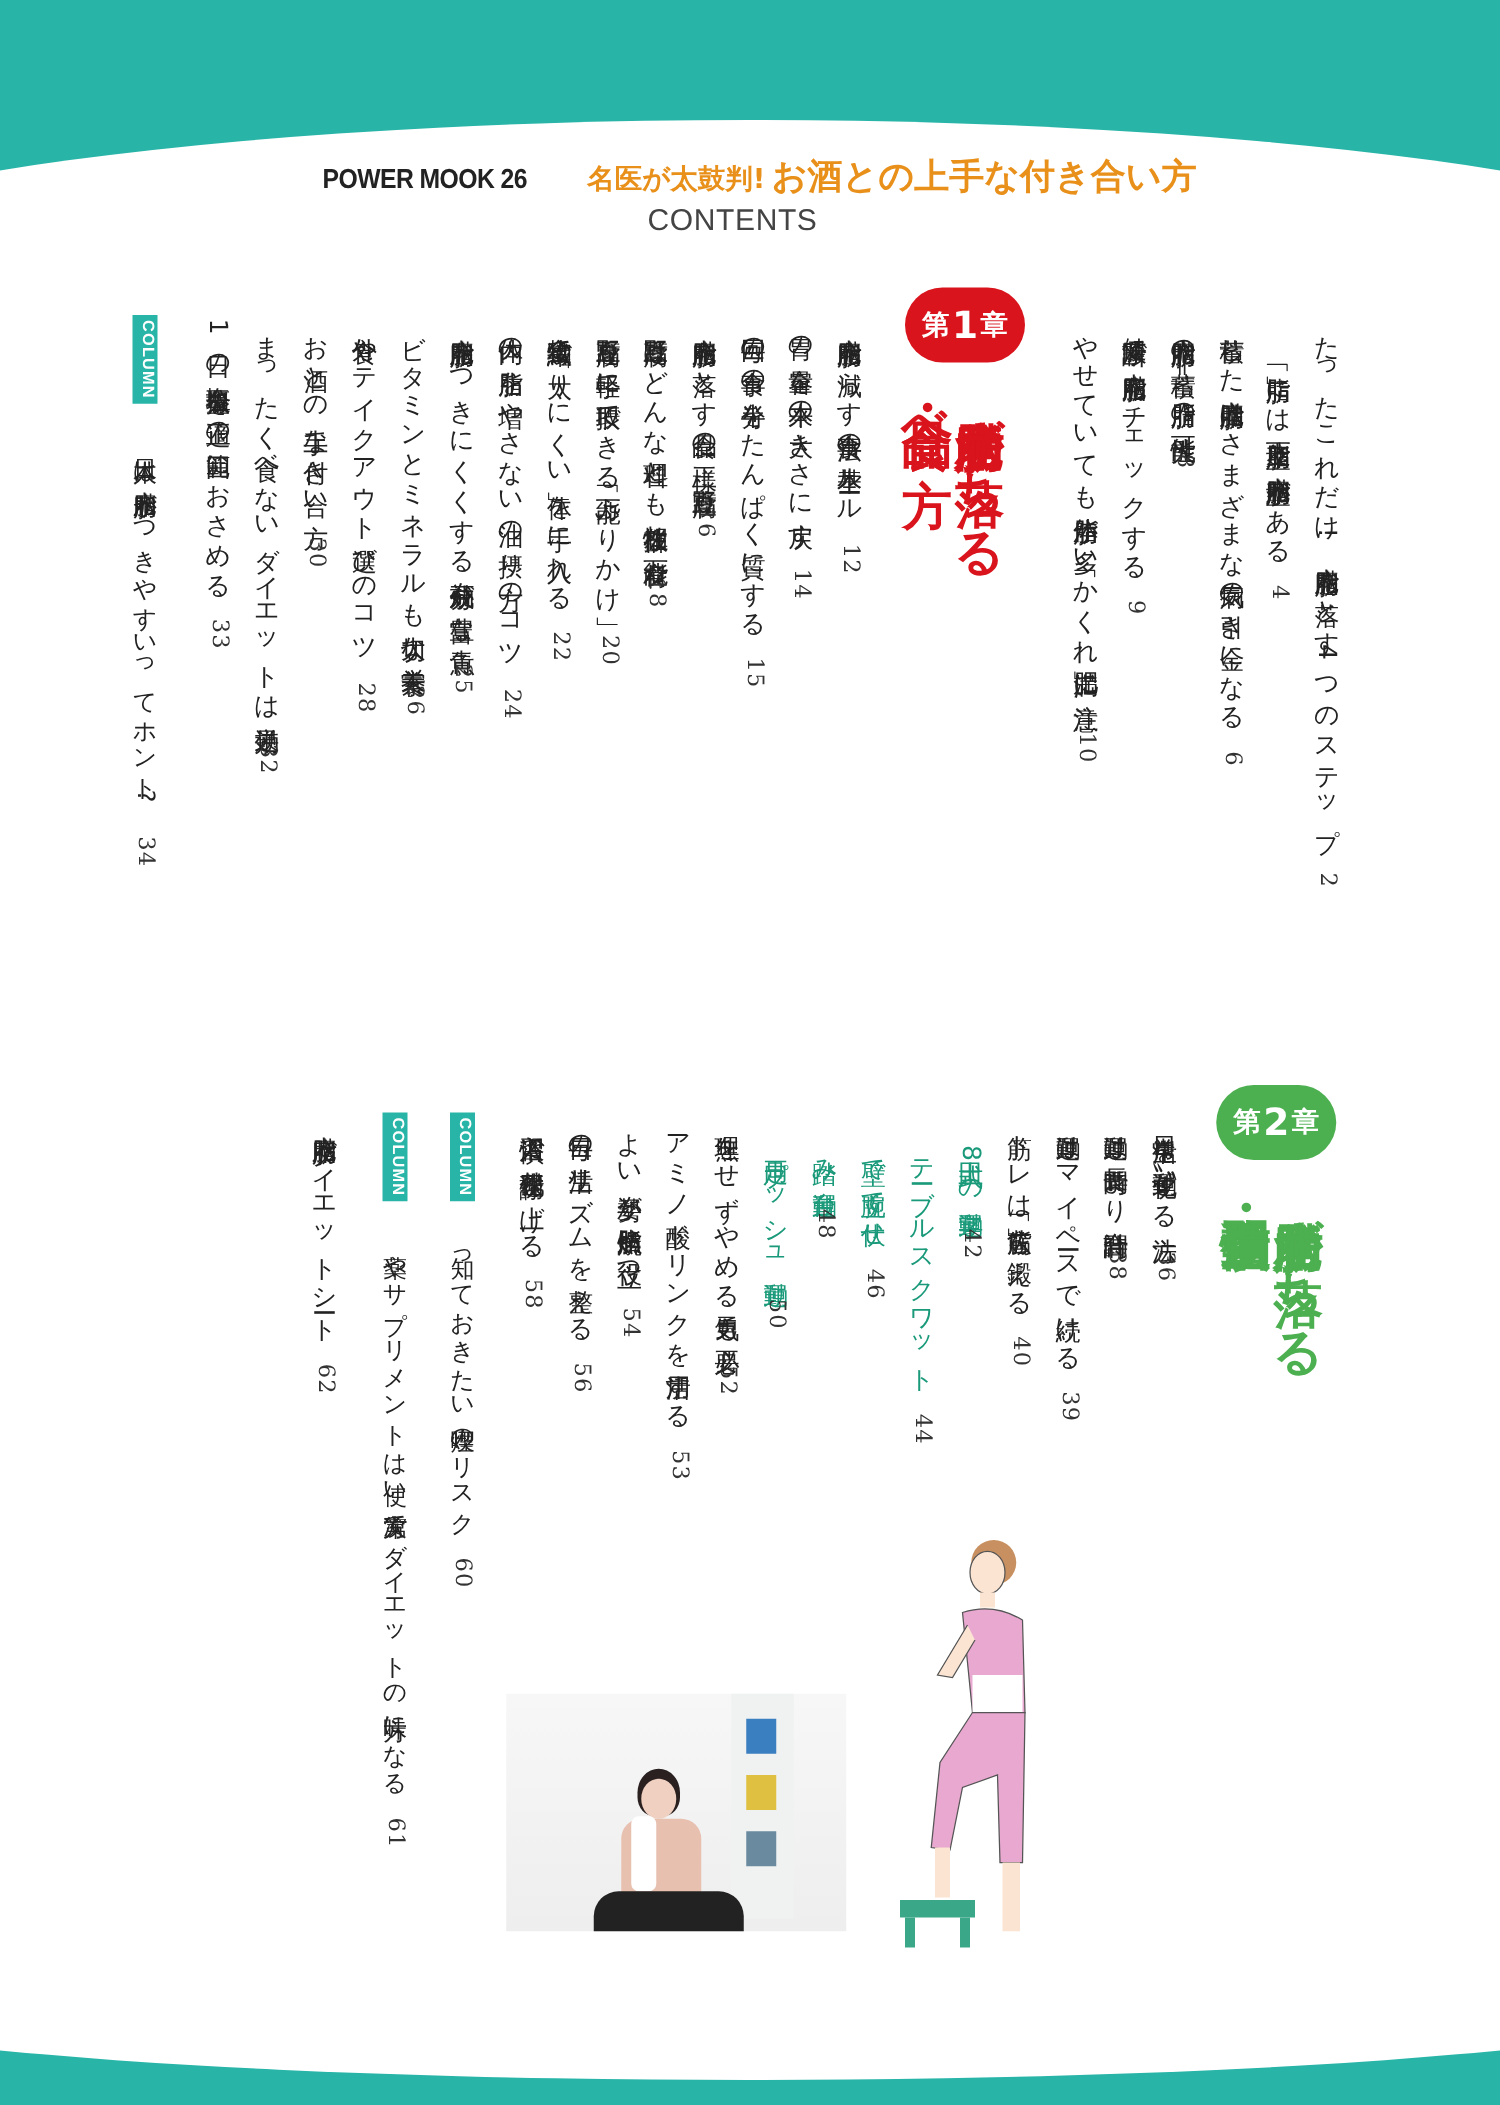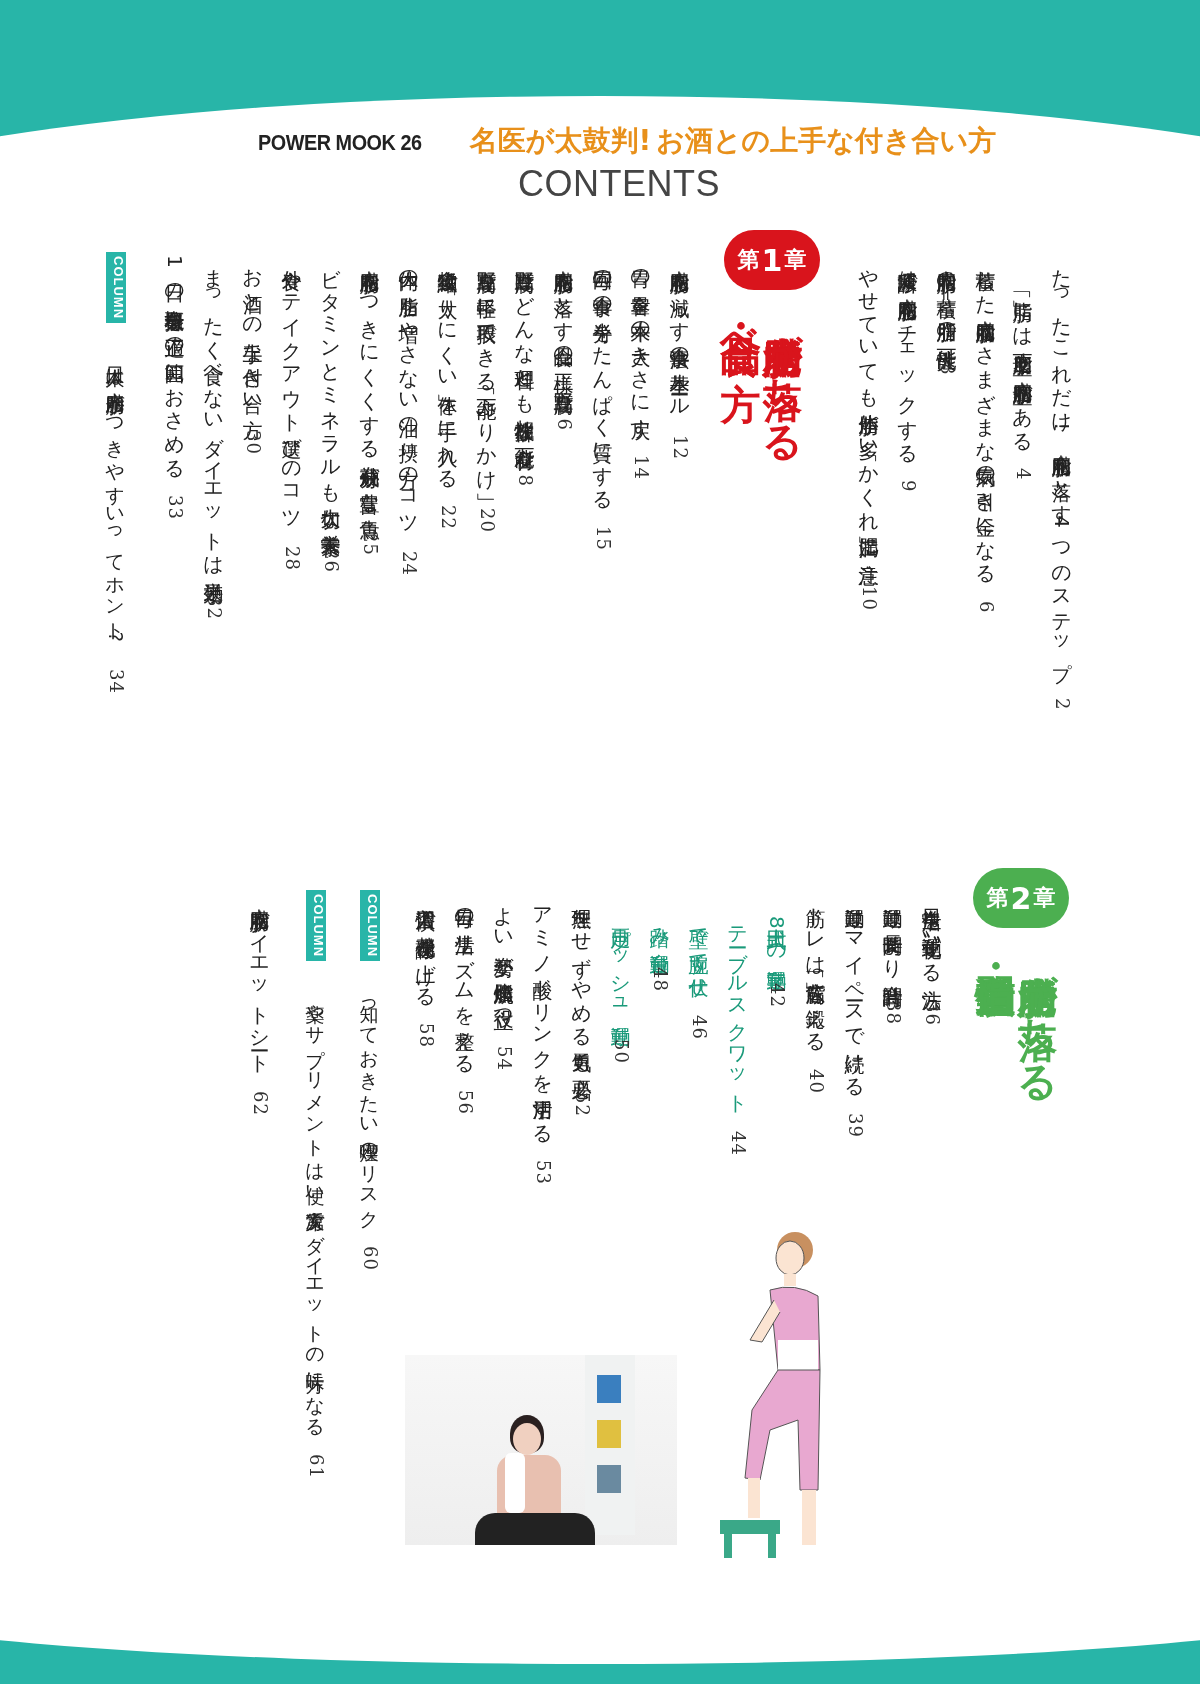--- a/index.html
+++ b/index.html
@@ -3,23 +3,23 @@
 <meta charset="utf-8">
 <style>
   html,body{margin:0;padding:0;}
   body{width:1200px;height:1684px;background:#28b5a8;position:relative;overflow:hidden;font-family:"DejaVu Sans",sans-serif;}
   .page{position:absolute;left:-260px;top:96px;width:1720px;height:1580px;background:#fff;border-radius:50%/9%;}
   .bottom-band{position:absolute;left:0;right:0;bottom:0;height:60px;background:#28b5a8;}
   .bottom-curve{position:absolute;left:-200px;width:1600px;bottom:20px;height:140px;background:#fff;border-radius:50%;}
   .content{position:absolute;left:0;top:0;width:1200px;height:1436px;}
   .header{position:absolute;top:122px;left:258px;display:flex;align-items:baseline;gap:30px;}
   .mook{font-family:"Liberation Sans",sans-serif;font-weight:bold;font-size:22px;color:#222;letter-spacing:-0.5px;transform:scaleX(0.9);transform-origin:left;}
-  .tag{color:#e8901a;font-weight:bold;font-size:28px;}
+  .tag{color:#e8901a;font-weight:bold;font-size:22px;}
   .title{color:#e8901a;font-weight:bold;font-size:28px;}
-  .contents-label{position:absolute;top:163px;left:518px;font-family:"Liberation Sans",sans-serif;font-size:36px;color:#444;letter-spacing:0.5px;}
+  .contents-label{position:absolute;top:163px;left:518px;font-family:"Liberation Sans",sans-serif;font-size:24px;color:#444;letter-spacing:0.5px;}
   .col{position:absolute;writing-mode:vertical-rl;font-size:20px;line-height:1;color:#222;white-space:nowrap;letter-spacing:1px;}
   .col .pg{font-family:"DejaVu Serif",serif;font-size:18px;color:#333;margin-top:26px;display:inline-block;}
   .col.green{color:#1a9a7a;}
   .chapter-badge{position:absolute;width:96px;height:60px;border-radius:30px;color:#fff;font-weight:bold;font-size:22px;display:flex;align-items:center;justify-content:center;}
   .chapter-badge .num{font-size:30px;margin:0 2px;}
   .ch1{background:#d9141c;left:724px;top:230px;}
   .ch2{background:#4caf50;left:973px;top:868px;}
   .chapter-title{position:absolute;writing-mode:vertical-rl;font-weight:bold;font-size:40px;line-height:1.05;white-space:nowrap;}
   .ch1-title{color:#d9141c;left:720px;top:305px;}
   .ch2-title{color:#4caf50;left:975px;top:945px;}

